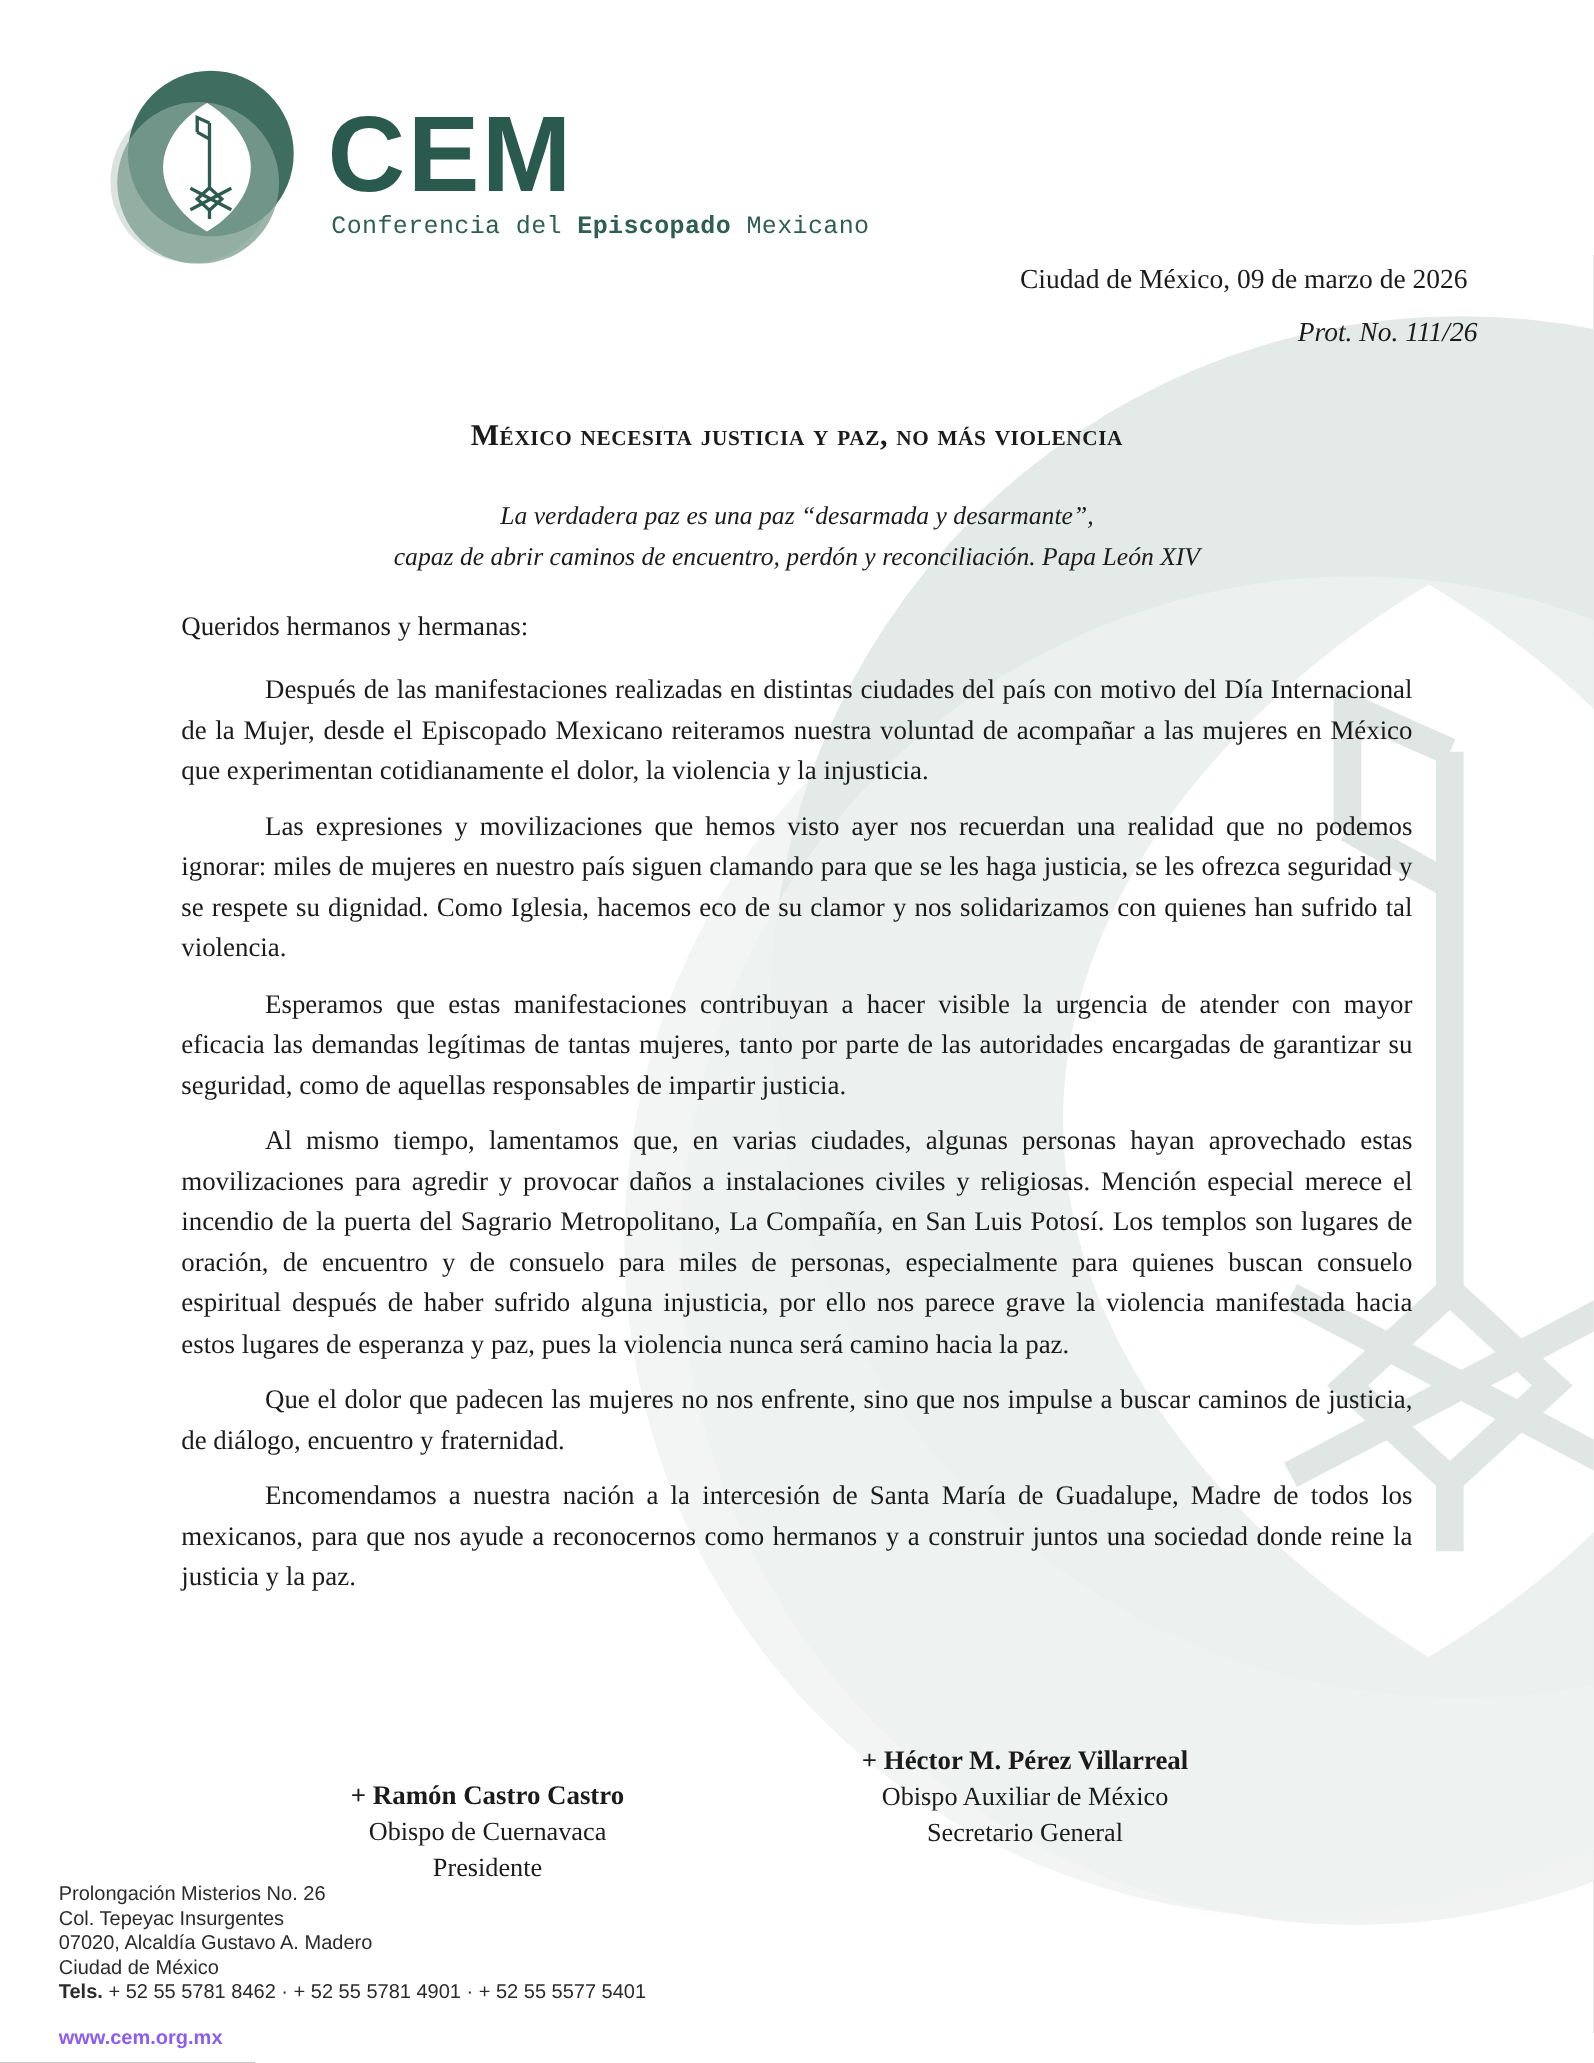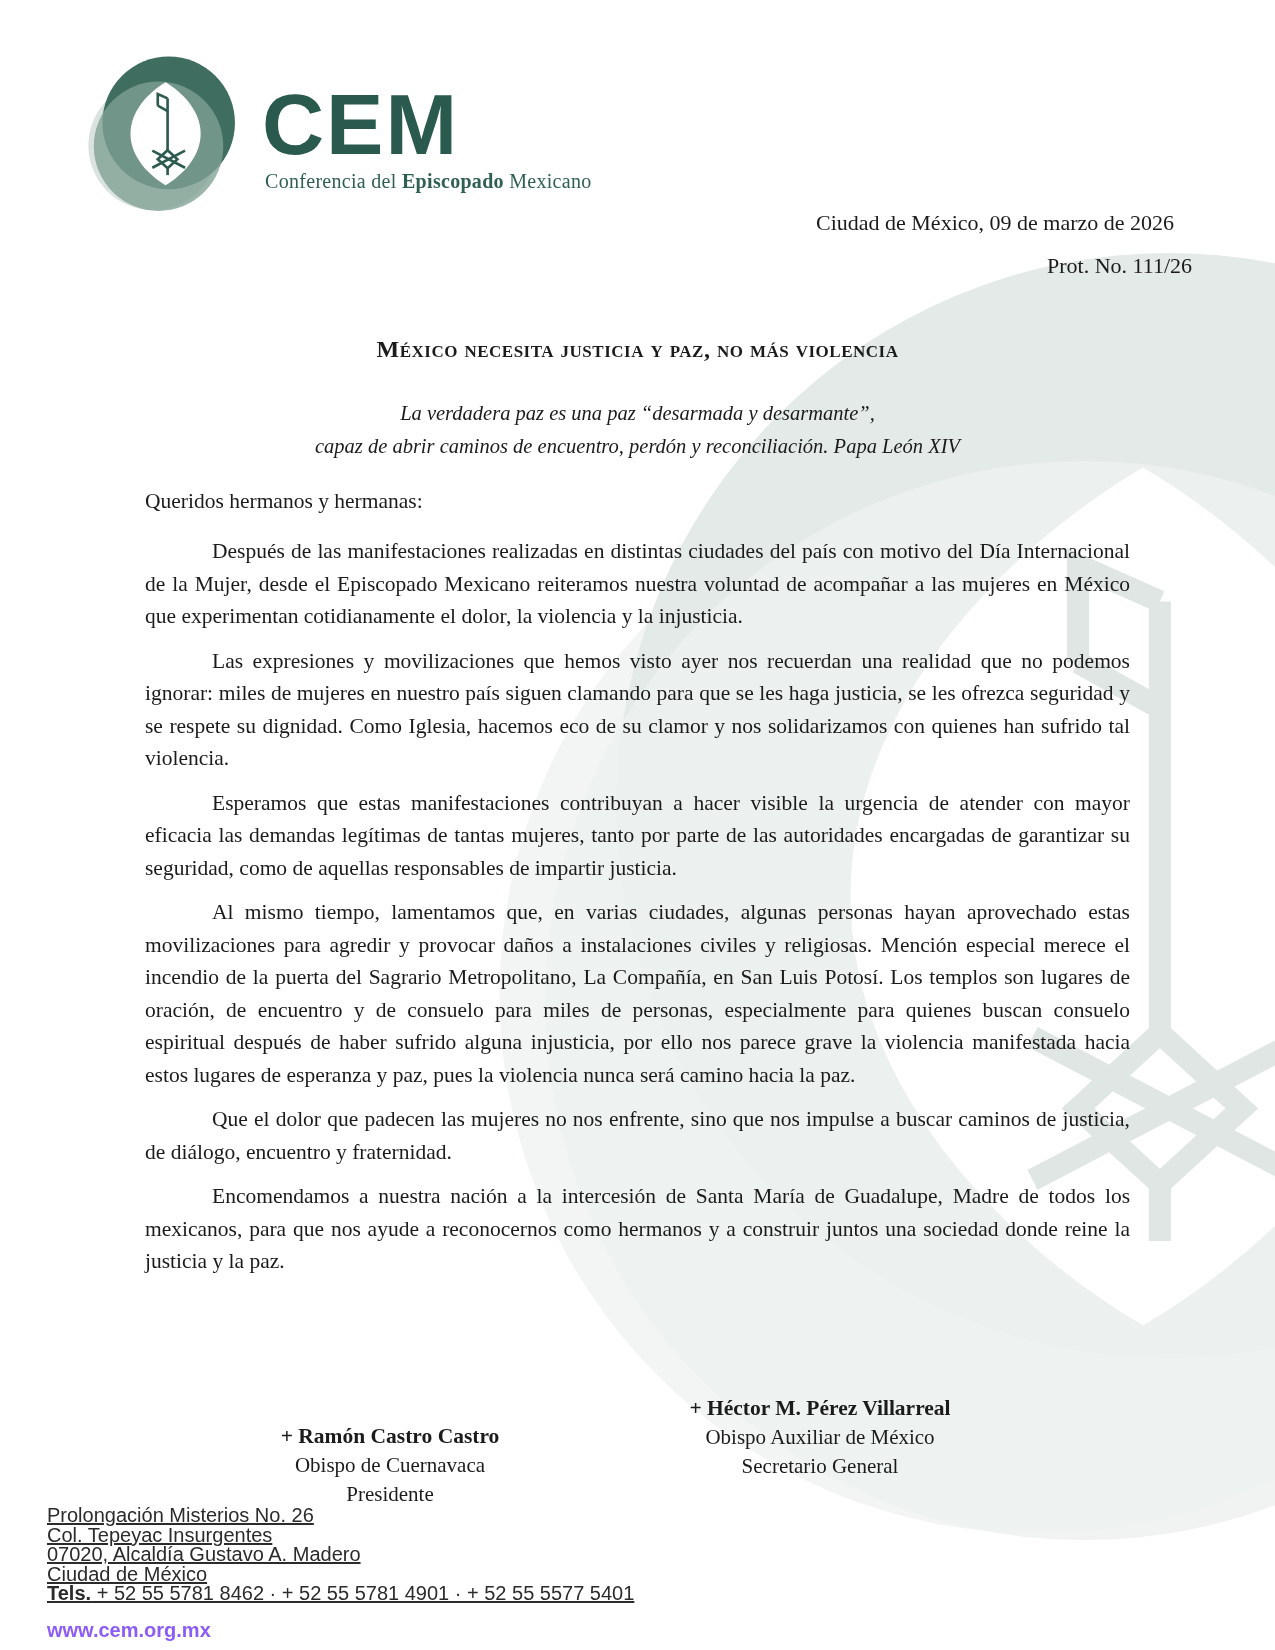--- a/index.html
+++ b/index.html
@@ -32,32 +32,32 @@
   .lg .mandorla{fill:#ffffff;}
   .lg .arrow{stroke:#2e5b50;stroke-width:1.7;fill:none;}
   .wordmark{
     position:absolute;left:262px;top:84px;z-index:2;
     font-family:"Liberation Sans", sans-serif;
     font-weight:bold;font-size:86px;line-height:80px;letter-spacing:2px;
     color:#2a5a4e;
   }
   .tagline{
     position:absolute;left:265px;top:170px;z-index:2;
-    font-family:Liberation Serif, serif;
+    font-family:Liberation Mono, monospace;
     font-size:20px;letter-spacing:.3px;color:#2f5f53;
   }
   .tagline b{font-weight:bold;}
   
   .dateline{
     position:absolute;right:145px;top:210px;z-index:2;
     font-size:22px;
   }
   .protocol{
-    position:absolute;right:127px;top:253px;z-index:2;
-    font-size:22px;
+    position:absolute;right:137px;top:253px;z-index:2;
+    font-size:22px;font-style:italic;
   }
   .title{
     position:absolute;left:145px;top:336px;width:985px;z-index:2;
     text-align:center;font-weight:bold;font-size:24px;
     font-variant:small-caps;letter-spacing:.5px;
   }
   .epigraph{
     position:absolute;left:145px;top:397px;width:985px;z-index:2;
     text-align:center;font-style:italic;font-size:20.5px;line-height:33px;
   }
@@ -75,21 +75,21 @@
   
   .sig{position:absolute;top:1394px;width:400px;text-align:center;z-index:2;
        font-size:21px;line-height:29px;}
   .sig .name{font-weight:bold;font-size:21.5px;}
   .sig-left{left:190px;margin-top:28px;}
   .sig-right{left:620px;}
   
   .footer{
     position:absolute;left:47px;top:1506px;z-index:2;
     font-family:"Liberation Sans", sans-serif;
-    font-size:20px;line-height:19.5px;color:#2b2b2b;text-decoration:underline;
+    font-size:16px;line-height:19.5px;color:#2b2b2b;
   }
   .footer .tels b{font-weight:bold;}
   .footer .site{color:#8b5cf6;font-weight:bold;text-decoration:none;display:inline-block;margin-top:17px;}
 </style>
 </head>
 <body>
 
 <div class="page">
 
   <svg class="watermark wm" viewBox="0 0 120 120" aria-hidden="true">

